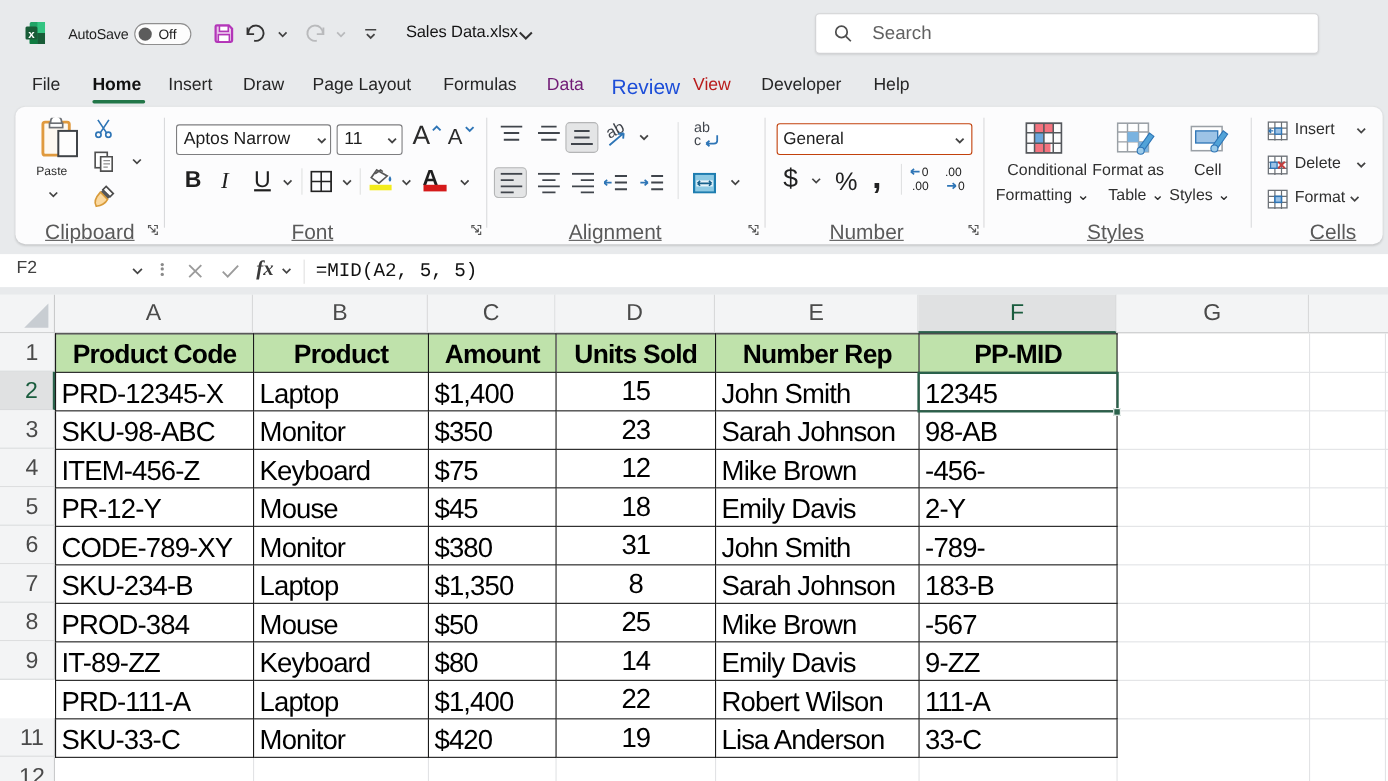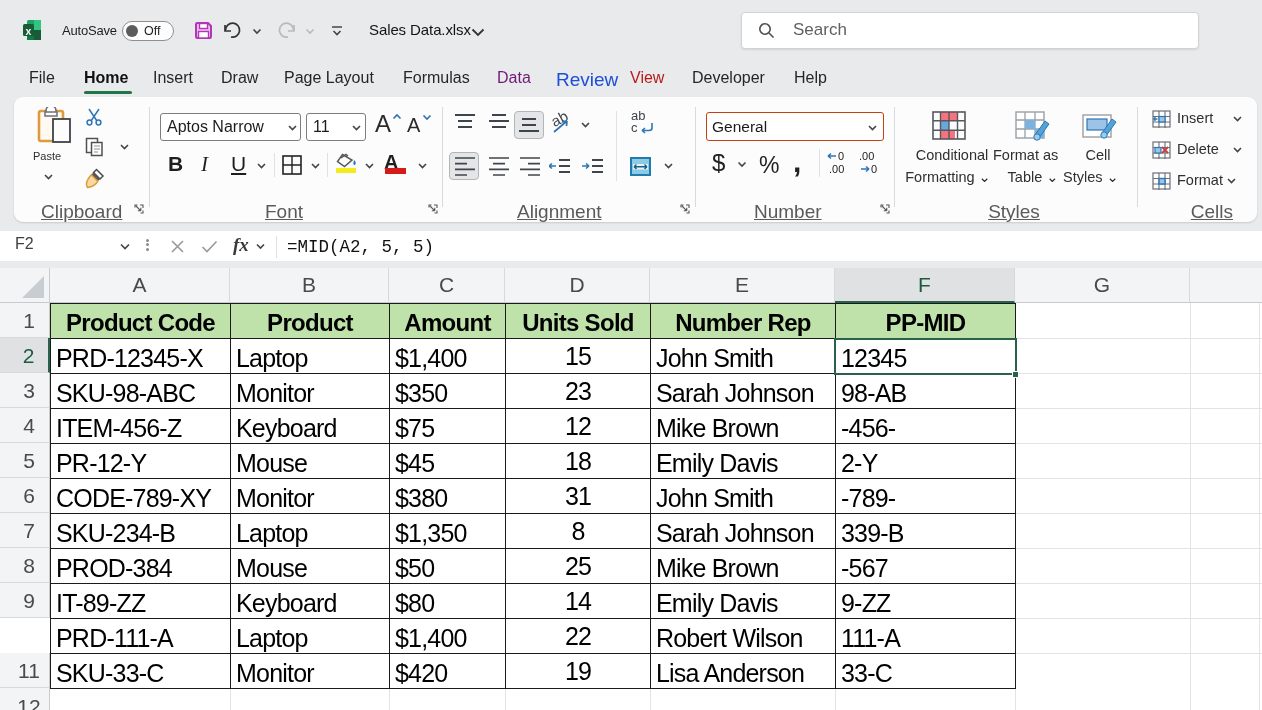--- a/index.html
+++ b/index.html
@@ -480,21 +480,21 @@
           <td class="ctr">31</td>
           <td>John Smith</td>
           <td>-789-</td>
         </tr>
     <tr>
           <td>SKU-234-B</td>
           <td>Laptop</td>
           <td>$1,350</td>
           <td class="ctr">8</td>
           <td>Sarah Johnson</td>
-          <td>339-B</td>
+          <td>183-B</td>
         </tr>
     <tr>
           <td>PROD-384</td>
           <td>Mouse</td>
           <td>$50</td>
           <td class="ctr">25</td>
           <td>Mike Brown</td>
           <td>-567</td>
         </tr>
     <tr>

